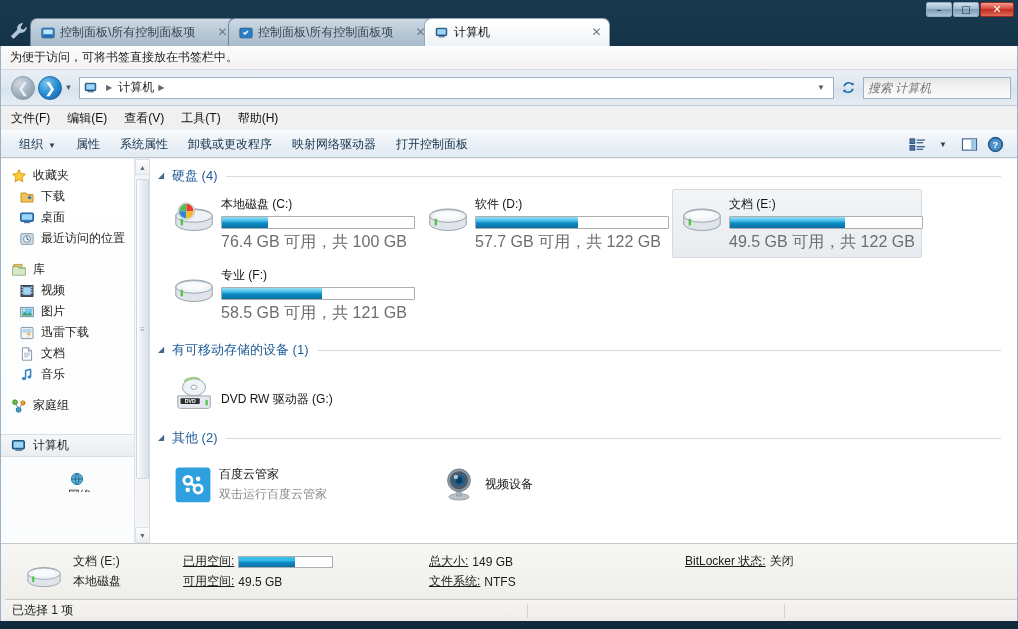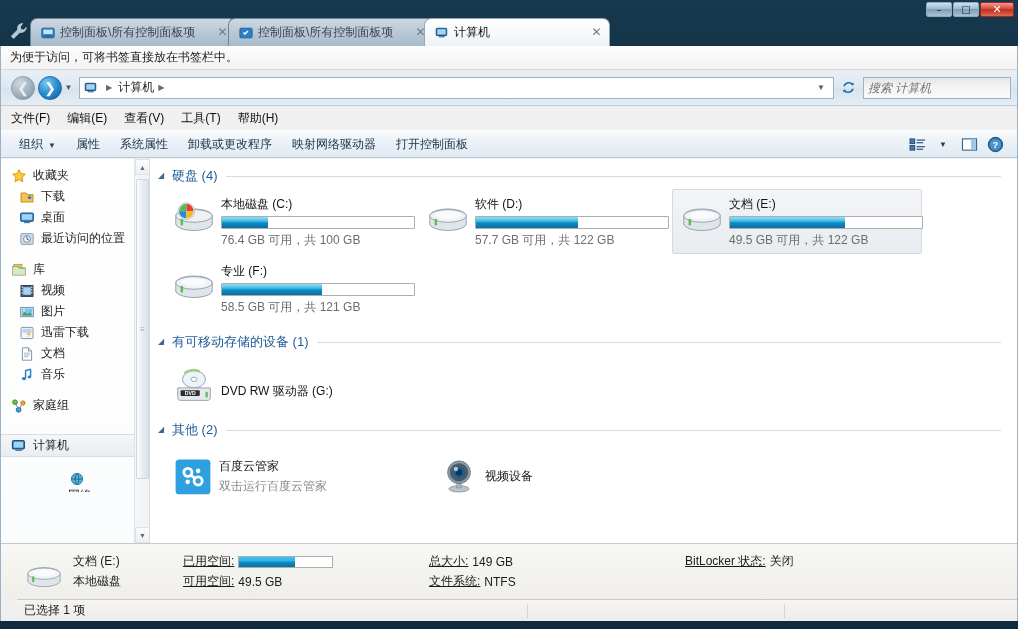--- a/index.html
+++ b/index.html
@@ -242,21 +242,21 @@
     border:1px solid transparent; border-radius:2px;
     cursor:default;
   }
   .tile.selected {
     background: linear-gradient(180deg,#f3f5f7 0%, #e8ecf0 100%);
     border:1px solid #d4dae0;
   }
   .tile .tile-icon { width:46px; height:40px; flex:0 0 auto; margin-right:4px; }
   .tile .tile-body { padding-top:2px; }
   .tile .tile-name { font-size:12px; color:#141414; margin-bottom:3px; white-space:nowrap; }
-  .tile .tile-sub { font-size:12px; color:#6d6d6d; white-space:nowrap; }
+  .tile .tile-sub { font-size:16px; color:#6d6d6d; white-space:nowrap; }
   .tile .tile-sub2 { font-size:12px; color:#8a8a8a; white-space:nowrap; }
 
   
   .bar {
     width:194px; height:13px; background:#fff;
     border:1px solid #adadad; border-radius:1px;
     margin-bottom:3px; position:relative; overflow:hidden;
   }
   .bar .fill {
     position:absolute; left:0; top:0; bottom:0;
@@ -280,21 +280,21 @@
   .drow { height:20px; display:flex; align-items:center; white-space:nowrap; }
   .dlabel { color:#1b1b1b;text-decoration:underline; }
   .dvalue { color:#1b1b1b; margin-left:4px; }
   .dbar { width:95px; height:12px; background:#fff; border:1px solid #adadad;
           position:relative; overflow:hidden; margin-left:4px; }
   .dbar .dfill { position:absolute; left:0; top:0; bottom:0;
     background: linear-gradient(180deg,#3fc3ef 0%, #2eb4e6 38%, #0e8bc4 55%, #0a6fa3 100%); }
 
   
   #statusbar {
-    position:absolute; left:16px; right:0; bottom:0; height:22px;
+    position:absolute; left:4px; right:0; bottom:0; height:22px;
     background: linear-gradient(180deg,#f6f4f2 0%, #efedea 100%);
     border-top:1px solid #c9c9c4;
     display:flex; align-items:center; font-size:12px; color:#1b1b1b;
   }
   #status-text { padding-left:7px; flex:1 1 auto; }
   .status-grip { width:1px; height:14px; background:#d6d4d0; }
 </style>
 </head>
 <body>
 

